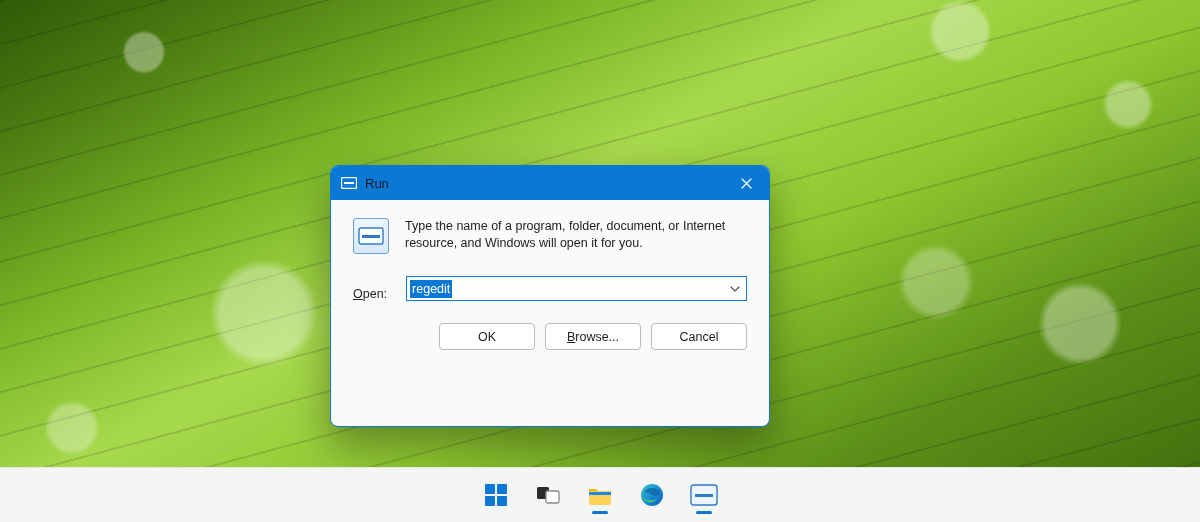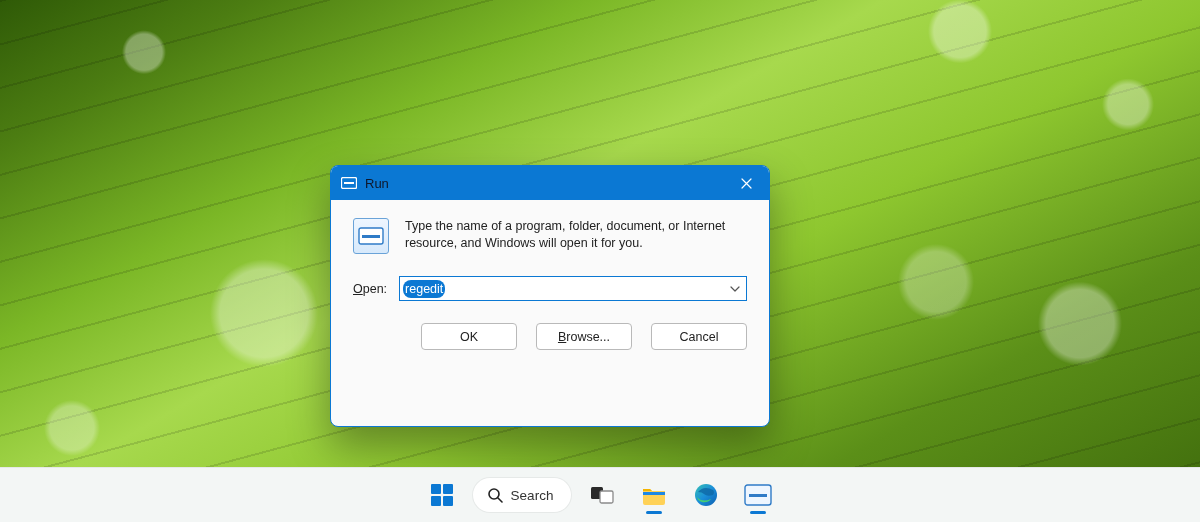--- a/index.html
+++ b/index.html
@@ -35,37 +35,37 @@
   .titlebar .close-btn { width:46px; height:34px; display:flex; align-items:center; justify-content:center; cursor:pointer; }
 
   .body-area { padding:18px 22px 0 22px; }
   .intro-row { display:flex; gap:16px; align-items:flex-start; }
   .big-run-icon {
     width:36px; height:36px; flex:0 0 36px; border:1px solid #6aa3d8; border-radius:3px;
     background:linear-gradient(#eef6ff,#d7e9fb); display:flex; align-items:center; justify-content:center;
   }
   .intro-text { font-size:12.5px; color:#222; line-height:1.35; }
 
-  .open-row { display:flex; align-items:center; gap:12px; margin-top:22px; }
+  .open-row { display:flex; align-items:flex-end; gap:19px; margin-top:22px; }
   .open-label { font-size:12.5px; color:#222; }
   .open-label .ul { text-decoration:underline; }
   .combo {
     flex:1 1 auto; height:25px; border:1px solid #0b78d3; background:#ffffff; position:relative;
     display:flex; align-items:center;
   }
   .combo .combo-text {
     display:inline-block; background:#0b78d3; color:#ffffff; font-size:12.5px;
-    padding:1px 2px; margin-left:3px; line-height:16px;border-radius:8px;
+    padding:1px 2px; margin-left:3px; line-height:16px;
   }
   .combo .chevron {
     position:absolute; right:6px; top:50%; transform:translateY(-50%); color:#555;
   }
 
   .button-row {
-    display:flex; gap:19px; justify-content:flex-end; padding:22px 22px 18px 22px;
+    display:flex; gap:10px; justify-content:flex-end; padding:22px 22px 18px 22px;
   }
   .winbtn {
     height:27px; min-width:96px; background:#ffffff; border:1px solid #b9b9b9; border-radius:4px;
     font-size:12.5px; color:#222; display:flex; align-items:center; justify-content:center;
     cursor:pointer; padding:0 14px;
   }
   .winbtn .ul { text-decoration:underline; }
 
   
   .taskbar {
@@ -153,27 +153,20 @@
 
     <div class="tb-item">
       <svg width="26" height="26" viewBox="0 0 26 26">
         <rect x="2" y="2" width="10" height="10" rx="1" fill="#0b78d3"></rect>
         <rect x="14" y="2" width="10" height="10" rx="1" fill="#0b78d3"></rect>
         <rect x="2" y="14" width="10" height="10" rx="1" fill="#0b78d3"></rect>
         <rect x="14" y="14" width="10" height="10" rx="1" fill="#0b78d3"></rect>
       </svg>
     </div>
 
-    <div class="search-pill">
-      <svg width="16" height="16" viewBox="0 0 16 16">
-        <circle cx="7" cy="7" r="5" fill="none" stroke="#222" stroke-width="1.6"></circle>
-        <line x1="11" y1="11" x2="15" y2="15" stroke="#222" stroke-width="1.6" stroke-linecap="round"></line>
-      </svg>
-      <span class="label">Search</span>
-    </div>
 
     <div class="tb-item">
       <svg width="24" height="22" viewBox="0 0 24 22">
         <rect x="1" y="3" width="12" height="12" rx="1.5" fill="#2a2a2a"></rect>
         <rect x="10" y="7" width="13" height="12" rx="1.5" fill="#ffffff" stroke="#8a8a8a" stroke-width="1.3"></rect>
       </svg>
     </div>
 
     <div class="tb-item active">
       <svg width="26" height="22" viewBox="0 0 26 22">

